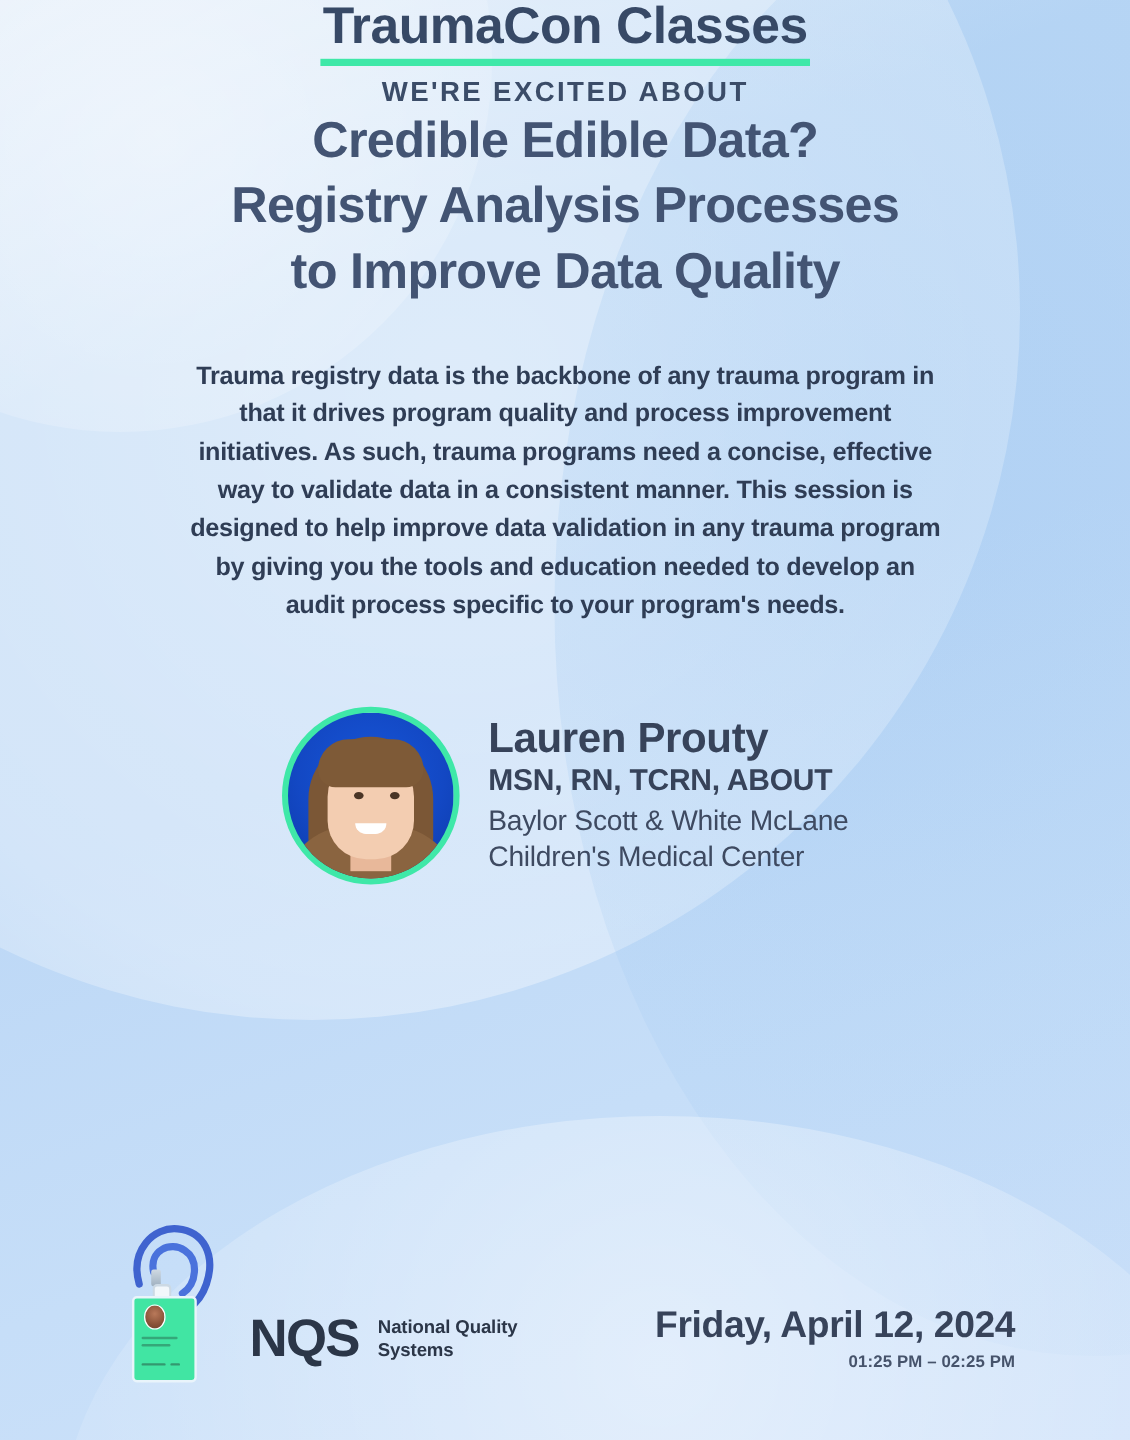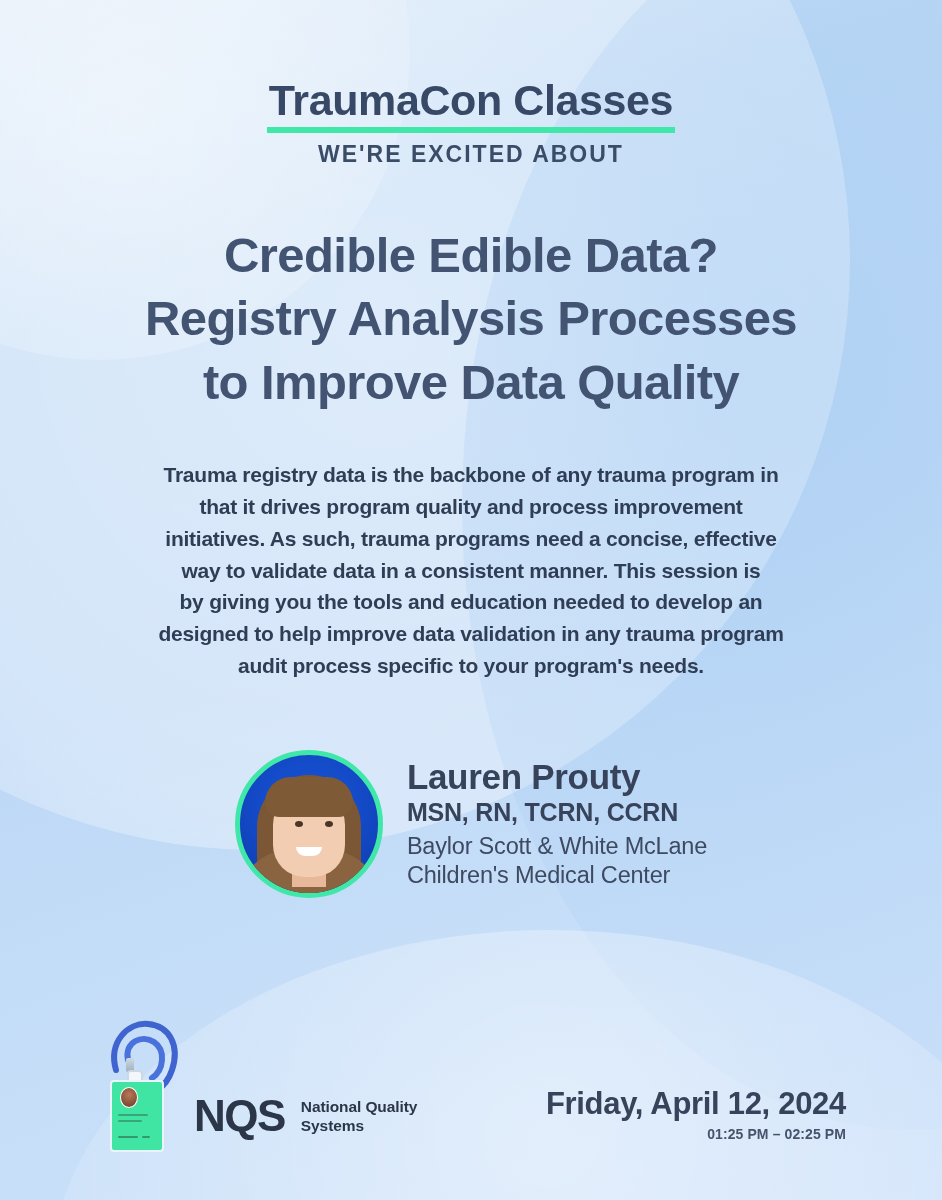--- a/index.html
+++ b/index.html
@@ -58,21 +58,20 @@
 
   .content {
     position: relative;
     z-index: 2;
     width: 942px;
     height: 1200px;
   }
 
   
   .header {
-    padding-top: 78px;
     text-align: center;
   }
   .kicker-wrap {
     display: inline-block;
     text-align: center;
   }
   .kicker {
     font-size: 43px;
     font-weight: bold;
     color: #374966;
@@ -91,24 +90,23 @@
     margin-top: 8px;
     font-size: 23px;
     font-weight: bold;
     color: #3b4c68;
     letter-spacing: 2.0px;
     white-space: nowrap;
   }
 
   
   .session-title {
-    margin-top: 56px;
     text-align: center;
     color: #435473;
-    font-size: 49px;
+    font-size: 42px;
     font-weight: bold;
     line-height: 1.30;
     letter-spacing: -0.6px;
     padding: 0 70px;
   }
   .session-title .tline { display: block; }
 
   
   .description {
     margin: 44px auto 0 auto;
@@ -245,20 +243,21 @@
     display: flex;
     align-items: flex-end;
     justify-content: space-between;
     padding: 0 96px 0 98px;
     box-sizing: border-box;
   }
 
   .brand {
     display: flex;
     align-items: flex-end;
+    gap: 14px;
   }
   .lanyard-badge {
     position: relative;
     width: 96px;
     height: 140px;
     flex: none;
   }
   .badge-card {
     position: absolute;
     left: 12px;
@@ -389,39 +388,39 @@
       <span class="tline">Credible Edible Data?</span>
       <span class="tline">Registry Analysis Processes</span>
       <span class="tline">to Improve Data Quality</span>
     </div>
 
     <div class="description">
       <span class="dline">Trauma registry data is the backbone of any trauma program in</span>
       <span class="dline">that it drives program quality and process improvement</span>
       <span class="dline">initiatives. As such, trauma programs need a concise, effective</span>
       <span class="dline">way to validate data in a consistent manner. This session is</span>
+      <span class="dline">designed to help improve data validation in any trauma program</span>
       <span class="dline">by giving you the tools and education needed to develop an</span>
-      <span class="dline">designed to help improve data validation in any trauma program</span>
       <span class="dline">audit process specific to your program's needs.</span>
     </div>
 
     <div class="speaker">
       <div class="avatar">
         <div class="av-hair-back"></div>
         <div class="av-shoulders"></div>
         <div class="av-neck"></div>
         <div class="av-face"></div>
         <div class="av-fringe"></div>
         <div class="av-eye l"></div>
         <div class="av-eye r"></div>
         <div class="av-smile"></div>
       </div>
       <div class="speaker-info">
         <div class="speaker-name">Lauren Prouty</div>
-        <div class="speaker-creds">MSN, RN, TCRN, CCRN</div>
+        <div class="speaker-creds">MSN, RN, TCRN, ABOUT</div>
         <div class="speaker-org">
           <span class="oline">Baylor Scott &amp; White McLane</span>
           <span class="oline">Children's Medical Center</span>
         </div>
       </div>
     </div>
 
     <div class="footer">
 
       <div class="brand">

